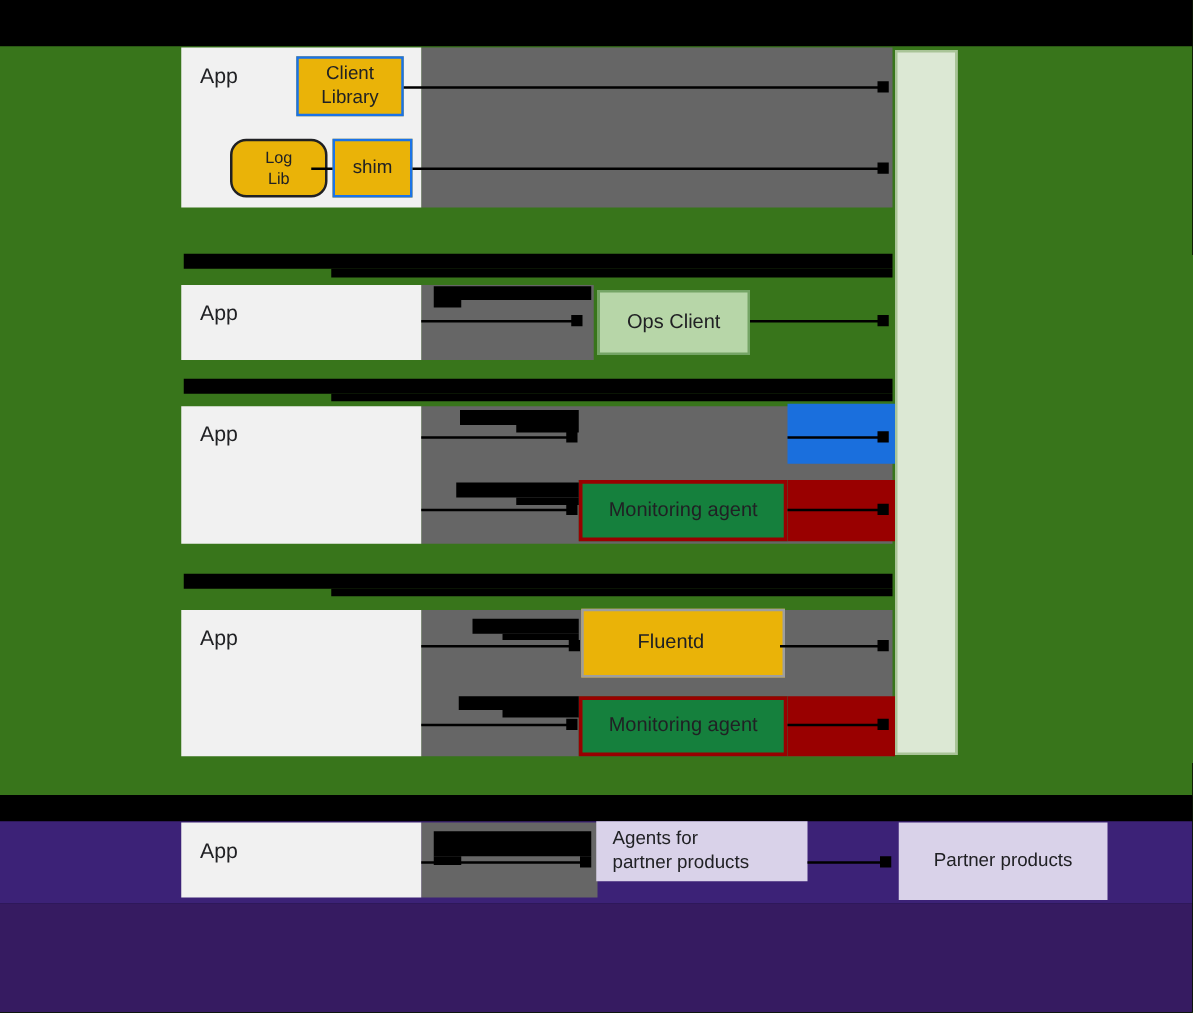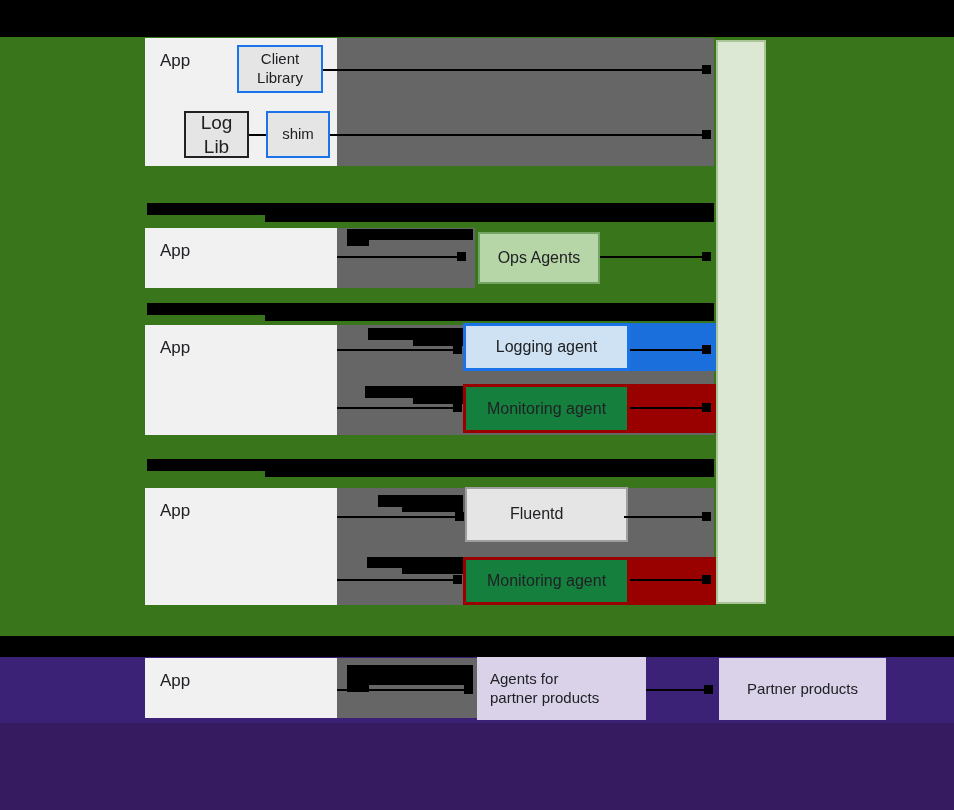--- a/index.html
+++ b/index.html
@@ -16,21 +16,21 @@
   .bg-purple-lower{left:0;top:723px;width:954px;height:87px;background:#361b61;}
 
   .box{
     position:absolute;box-sizing:border-box;display:flex;
     align-items:center;justify-content:center;text-align:center;
     font-size:16px;line-height:1.25;white-space:pre-line;
   }
   .app-box{background:#f1f1f1;justify-content:flex-start;align-items:flex-start;
     padding:12px 0 0 15px;font-size:17px;text-align:left;}
   .gray-panel{position:absolute;background:#666666;}
-  .gfill{background:#e5e5e5;justify-content:center;}
+  .gfill{background:#eab308;justify-content:center;}
   .b-blue{border:2px solid #1a73e8;}
   .b-dark{border:2px solid #202124;}
   .b-gray{border:2px solid #9e9e9e;}
   .ops{background:#b7d6a8;border:2px solid #74a465;}
   .lblue{background:#cfe2f3;}
   .b-blue3{border:3px solid #1a73e8;}
   .pink{background:#15803d;border:3px solid #990000;}
   .blue-bar{position:absolute;background:#1a6fdd;}
   .red-bar{position:absolute;background:#990000;}
   .lavender{background:#d9d2e9;}
@@ -56,21 +56,21 @@
   <div class="receiver-bar"></div>
 
   <div class="gray-panel" style="left:337px;top:38px;width:377px;height:128px;"></div>
   <div class="box app-box" style="left:145px;top:38px;width:192px;height:128px;">
     <span>App</span>
   </div>
   <div class="box gfill b-blue" style="left:237px;top:45px;width:86px;height:48px;font-size:15px;">
     <span>Client
 Library</span>
   </div>
-  <div class="box gfill b-dark" style="left:184px;top:111px;width:65px;height:47px;font-size:19px;">
+  <div class="box gfill b-dark" style="left:184px;top:111px;width:78px;height:47px;font-size:13px;border-radius:13px;">
     <span>Log
 Lib</span>
   </div>
   <div class="box gfill b-blue" style="left:266px;top:111px;width:64px;height:47px;font-size:15px;">
     <span>shim</span>
   </div>
   <div class="aline" style="left:249px;top:134px;width:17px;"></div>
   <div class="aline" style="left:323px;top:69px;width:382px;"></div>
   <div class="ahead" style="left:702px;top:65px;"></div>
   <div class="aline" style="left:330px;top:134px;width:375px;"></div>
@@ -80,36 +80,33 @@
   <div class="redact" style="left:265px;top:215px;width:449px;height:7px;"></div>
   <div class="gray-panel" style="left:337px;top:228px;width:138px;height:60px;"></div>
   <div class="box app-box" style="left:145px;top:228px;width:192px;height:60px;">
     <span>App</span>
   </div>
   <div class="redact" style="left:347px;top:229px;width:126px;height:11px;"></div>
   <div class="redact" style="left:347px;top:240px;width:22px;height:6px;"></div>
   <div class="aline" style="left:337px;top:256px;width:123px;"></div>
   <div class="ahead" style="left:457px;top:252px;"></div>
   <div class="box ops" style="left:478px;top:232px;width:122px;height:52px;">
-    <span>Ops Agents</span>
+    <span>Ops Client</span>
   </div>
   <div class="aline" style="left:600px;top:256px;width:105px;"></div>
   <div class="ahead" style="left:702px;top:252px;"></div>
 
   <div class="redact" style="left:147px;top:303px;width:567px;height:12px;"></div>
   <div class="redact" style="left:265px;top:315px;width:449px;height:6px;"></div>
   <div class="gray-panel" style="left:337px;top:325px;width:377px;height:110px;"></div>
   <div class="box app-box" style="left:145px;top:325px;width:192px;height:110px;">
     <span>App</span>
   </div>
 
   <div class="blue-bar" style="left:630px;top:323px;width:86px;height:48px;"></div>
-  <div class="box lblue b-blue3" style="left:463px;top:323px;width:167px;height:48px;">
-    <span>Logging agent</span>
-  </div>
   <div class="redact" style="left:368px;top:328px;width:95px;height:12px;"></div>
   <div class="redact" style="left:413px;top:340px;width:50px;height:6px;"></div>
   <div class="aline" style="left:337px;top:349px;width:119px;"></div>
   <div class="ahead" style="left:453px;top:345px;"></div>
   <div class="aline" style="left:630px;top:349px;width:76px;"></div>
   <div class="ahead" style="left:702px;top:345px;"></div>
 
   <div class="red-bar" style="left:630px;top:384px;width:86px;height:49px;"></div>
   <div class="box pink" style="left:463px;top:384px;width:167px;height:49px;">
     <span>Monitoring agent</span>
@@ -149,21 +146,21 @@
   <div class="ahead" style="left:702px;top:575px;"></div>
 
   <div class="gray-panel" style="left:337px;top:658px;width:141px;height:60px;"></div>
   <div class="box app-box" style="left:145px;top:658px;width:192px;height:60px;">
     <span>App</span>
   </div>
   <div class="redact" style="left:347px;top:665px;width:126px;height:20px;"></div>
   <div class="redact" style="left:347px;top:685px;width:22px;height:7px;"></div>
   <div class="aline" style="left:337px;top:689px;width:129px;"></div>
   <div class="ahead" style="left:464px;top:685px;"></div>
-  <div class="box lavender two-line-left" style="left:477px;top:657px;width:169px;height:63px;">
+  <div class="box lavender two-line-left" style="left:477px;top:657px;width:169px;height:48px;">
     <span>Agents for
 partner products</span>
   </div>
   <div class="aline" style="left:646px;top:689px;width:62px;"></div>
   <div class="ahead" style="left:704px;top:685px;"></div>
   <div class="box lavender" style="left:719px;top:658px;width:167px;height:62px;font-size:15px;">
     <span>Partner products</span>
   </div>
 
 </div>

